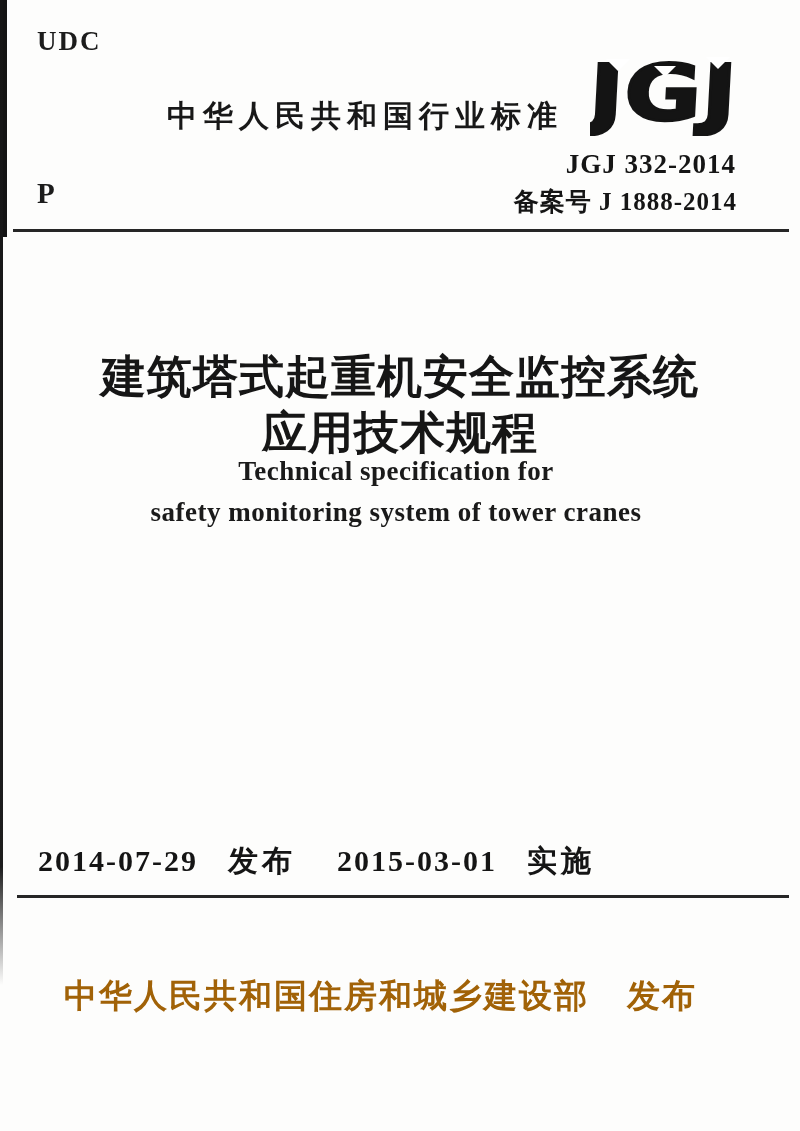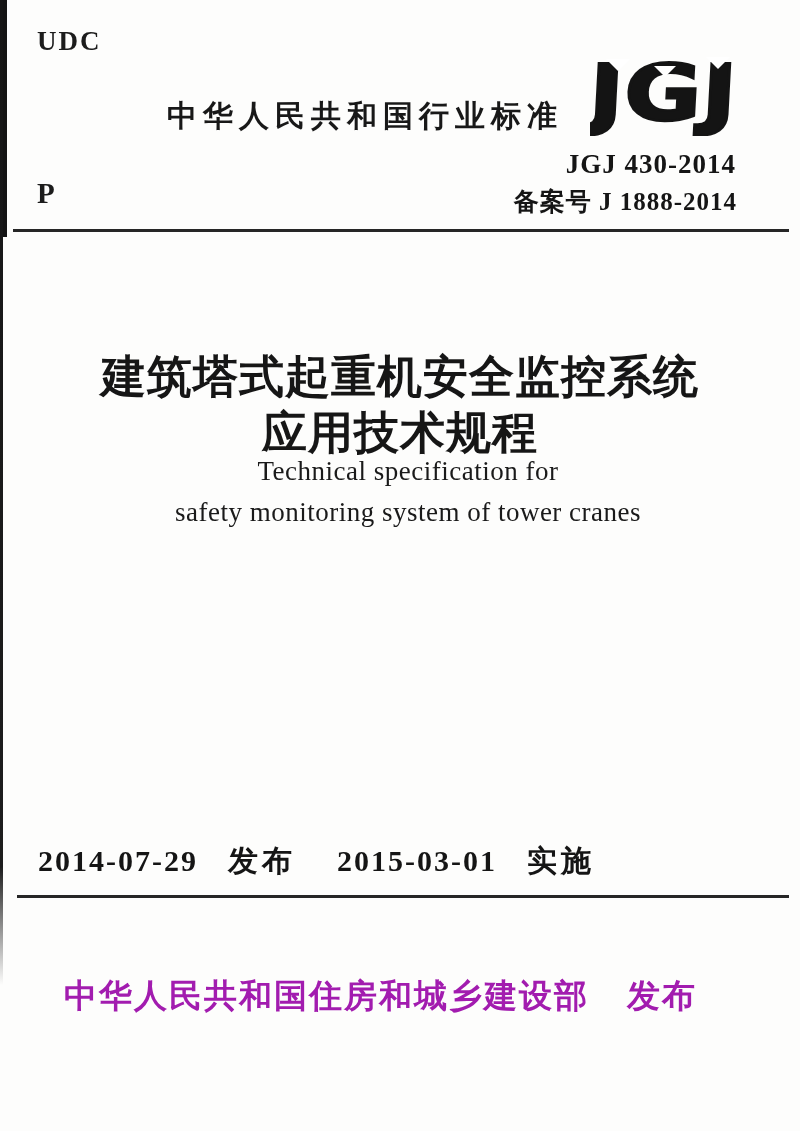--- a/index.html
+++ b/index.html
@@ -53,22 +53,22 @@
   .title-zh{
     position:absolute;left:10px;width:780px;text-align:center;
     font-weight:bold;color:#161616;
     font-size:45px;letter-spacing:1px;line-height:1;
     font-family:"Liberation Serif","DejaVu Serif",serif;
     margin-top:12px;
   }
   .title-zh1{top:343px;}
   .title-zh2{top:399px;}
   .title-en{
-    position:absolute;left:18px;width:780px;text-align:center;
-    font-weight:400;font-size:27px;letter-spacing:.5px;line-height:1;
+    position:absolute;left:6px;width:780px;text-align:center;
+    font-weight:700;font-size:27px;letter-spacing:.5px;line-height:1;
     color:#1a1a1a;
     font-family:"Liberation Serif","DejaVu Serif",serif;
   }
   .title-en1{top:458px;}
   .title-en2{top:499px;}
   .dates{
     position:absolute;left:0;top:844px;width:660px;height:34px;
     font-size:30px;font-weight:bold;line-height:34px;color:#151515;
   }
   .date-group-left{position:absolute;left:38px;white-space:nowrap;}
@@ -77,21 +77,21 @@
     font-family:"Liberation Serif","DejaVu Serif",serif;
     letter-spacing:2px;
   }
   .date-label{
     font-family:"Liberation Sans","DejaVu Sans",sans-serif;
     letter-spacing:4px;margin-left:30px;
   }
   .footer{
     position:absolute;left:64px;top:974px;white-space:nowrap;
     font-family:"Liberation Sans","DejaVu Sans",sans-serif;
-    font-weight:bold;font-size:33px;letter-spacing:2px;color:#a21caf;
+    font-weight:bold;font-size:33px;letter-spacing:2px;color:#a16207;
   }
   .footer .publisher{margin-right:38px;}
 </style>
 </head>
 <body>
 
 <div class="page">
 
   <div class="edge-strip-top"></div>
   <div class="edge-strip-long"></div>
@@ -102,21 +102,21 @@
 
   <div class="logo">
     <svg width="152" height="82" viewBox="0 0 152 82">
       <text x="1" y="66" font-family="DejaVu Sans, sans-serif" font-weight="900" font-size="78" fill="#141414" stroke="#141414" stroke-width="2.5" textLength="148" lengthAdjust="spacingAndGlyphs" transform="skewX(-3)">JGJ</text>
       <polygon points="16,5 40,5 28,17" fill="#ffffff"></polygon>
       <polygon points="64,12 86,12 75,23" fill="#ffffff"></polygon>
       <polygon points="116,3 140,3 128,15" fill="#ffffff"></polygon>
     </svg>
   </div>
 
-  <div class="code">JGJ 430-2014</div>
+  <div class="code">JGJ 332-2014</div>
 
   <div class="record">备案号 J 1888-2014</div>
 
   <div class="class-p">P</div>
 
   <div class="rule rule-top"></div>
 
   <div class="title-zh title-zh1">建筑塔式起重机安全监控系统</div>
   <div class="title-zh title-zh2">应用技术规程</div>
 

